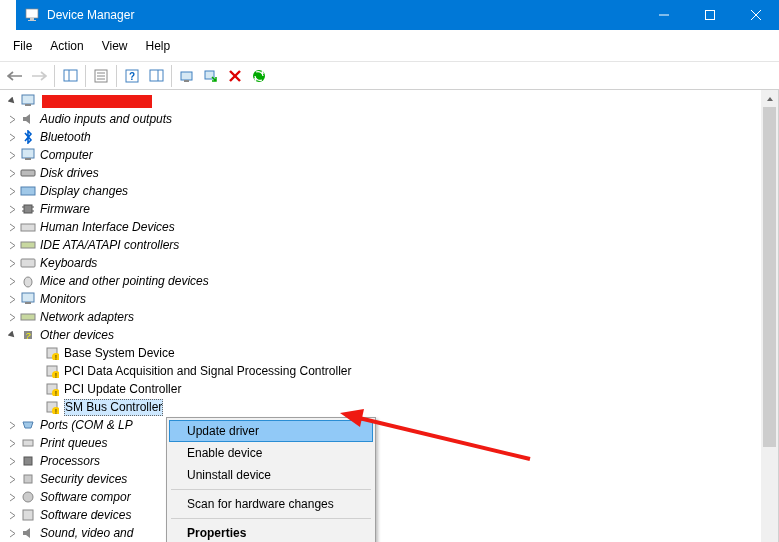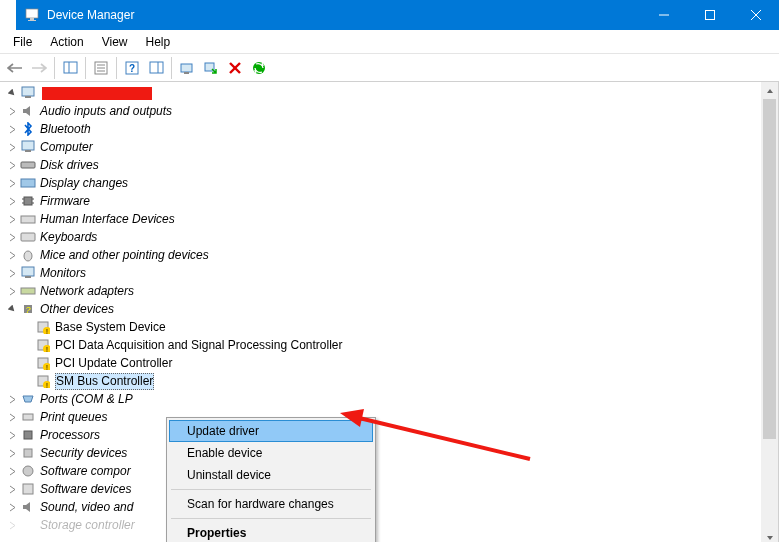--- a/index.html
+++ b/index.html
@@ -6,21 +6,21 @@
 body { background: #fff; width: 779px; height: 542px; overflow: hidden; position: relative; }
 
 
 .titlebar { background: #0078d7; height: 30px; display: flex; align-items: center; color: #fff; margin-left: 16px; }
 .titlebar .app-icon { width: 16px; height: 16px; margin: 0 7px 0 8px; display:inline-flex; align-items:center; justify-content:center;}
 .titlebar .title { font-size: 12px; flex: 1; }
 .titlebar .ctl { width: 46px; height: 30px; display: inline-flex; align-items: center; justify-content: center; }
 .titlebar .ctl svg { stroke: #fff; stroke-width: 1; fill: none; }
 
 
-.menubar { height: 24px; display: flex; align-items: center; padding: 0 4px; font-size: 12px; background:#fff; border-bottom:1px solid #e5e5e5;}
+.menubar { height: 32px; display: flex; align-items: center; padding: 0 4px; font-size: 12px; background:#fff; border-bottom:1px solid #e5e5e5;}
 .menubar .mi { padding: 2px 9px; }
 
 
 .toolbar { height: 28px; display: flex; align-items: center; padding: 0 4px; background:#fff; border-bottom:1px solid #d0d0d0; gap:2px;}
 .toolbar .tb { width: 22px; height: 22px; display: inline-flex; align-items: center; justify-content: center; border:1px solid transparent;}
 .toolbar .sep { width:1px; height:22px; background:#d0d0d0; margin:0 2px;}
 
 
 .outer { position:relative; height: 464px; border-right:1px solid #d0d0d0;}
 .content { position:absolute; inset:0 17px 0 0; overflow:hidden; background:#fff; padding-top:2px;}
@@ -28,21 +28,21 @@
 .vscroll .arrow { height:17px; display:flex; align-items:center; justify-content:center;}
 .vscroll .thumb { position:absolute; left:2px; right:2px; top:17px; height:340px; background:#cdcdcd;}
 
 
 .tree { font-size: 12px; color:#000; }
 .row { height:18px; display:flex; align-items:center; white-space:nowrap;}
 .exp { width:16px; display:inline-flex; align-items:center; justify-content:center; color:#666; font-size:10px;}
 .ticon { width:16px; height:16px; margin-right:4px; display:inline-flex; align-items:center; justify-content:center;}
 .l0 { padding-left: 4px; }
 .l1 { padding-left: 4px; font-style: italic; }
-.l2 { padding-left: 35px; }
+.l2 { padding-left: 44px; }
 .sel { background:#cde8ff; border:1px dotted #666; height:17px;}
 .redact { display:inline-block; width:110px; height:13px; background:#ef1a12; margin-left:2px;}
 
 
 .ctxmenu { position:absolute; left:166px; top:417px; width:210px; background:#f2f2f2; border:1px solid #a0a0a0; box-shadow:2px 2px 3px rgba(0,0,0,.25); font-size:12px; padding:2px;}
 .ctxmenu .cmi { height:22px; display:flex; align-items:center; padding:0 18px; }
 .ctxmenu .cmi.hov { background:#91c9f7; border:1px solid #2a8dd4; padding:0 17px;}
 .ctxmenu .csep { height:1px; background:#d0d0d0; margin:3px 2px;}
 .ctxmenu .cmi.bold { font-weight:bold;}
 
@@ -268,20 +268,33 @@
             </svg>
           </span>
           <span class="ticon">
             <svg width="16" height="12">
               <rect x="1" y="3" width="14" height="7" fill="#ddd" stroke="#888"></rect>
             </svg>
           </span>
           <span>Human Interface Devices</span>
         </div>
 
+    <div class="row l1">
+          <span class="exp">
+            <svg width="9" height="9">
+              <path d="M2 1 L7 4.5 L2 8" fill="none" stroke="#888"></path>
+            </svg>
+          </span>
+          <span class="ticon">
+            <svg width="16" height="12">
+              <rect x="1" y="3" width="14" height="6" fill="#c8d8a0" stroke="#888"></rect>
+            </svg>
+          </span>
+          <span>IDE ATA/ATAPI controllers</span>
+        </div>
 
     <div class="row l1">
           <span class="exp">
             <svg width="9" height="9">
               <path d="M2 1 L7 4.5 L2 8" fill="none" stroke="#888"></path>
             </svg>
           </span>
           <span class="ticon">
             <svg width="16" height="10">
               <rect x="1" y="1" width="14" height="8" rx="1" fill="#ddd" stroke="#888"></rect>

